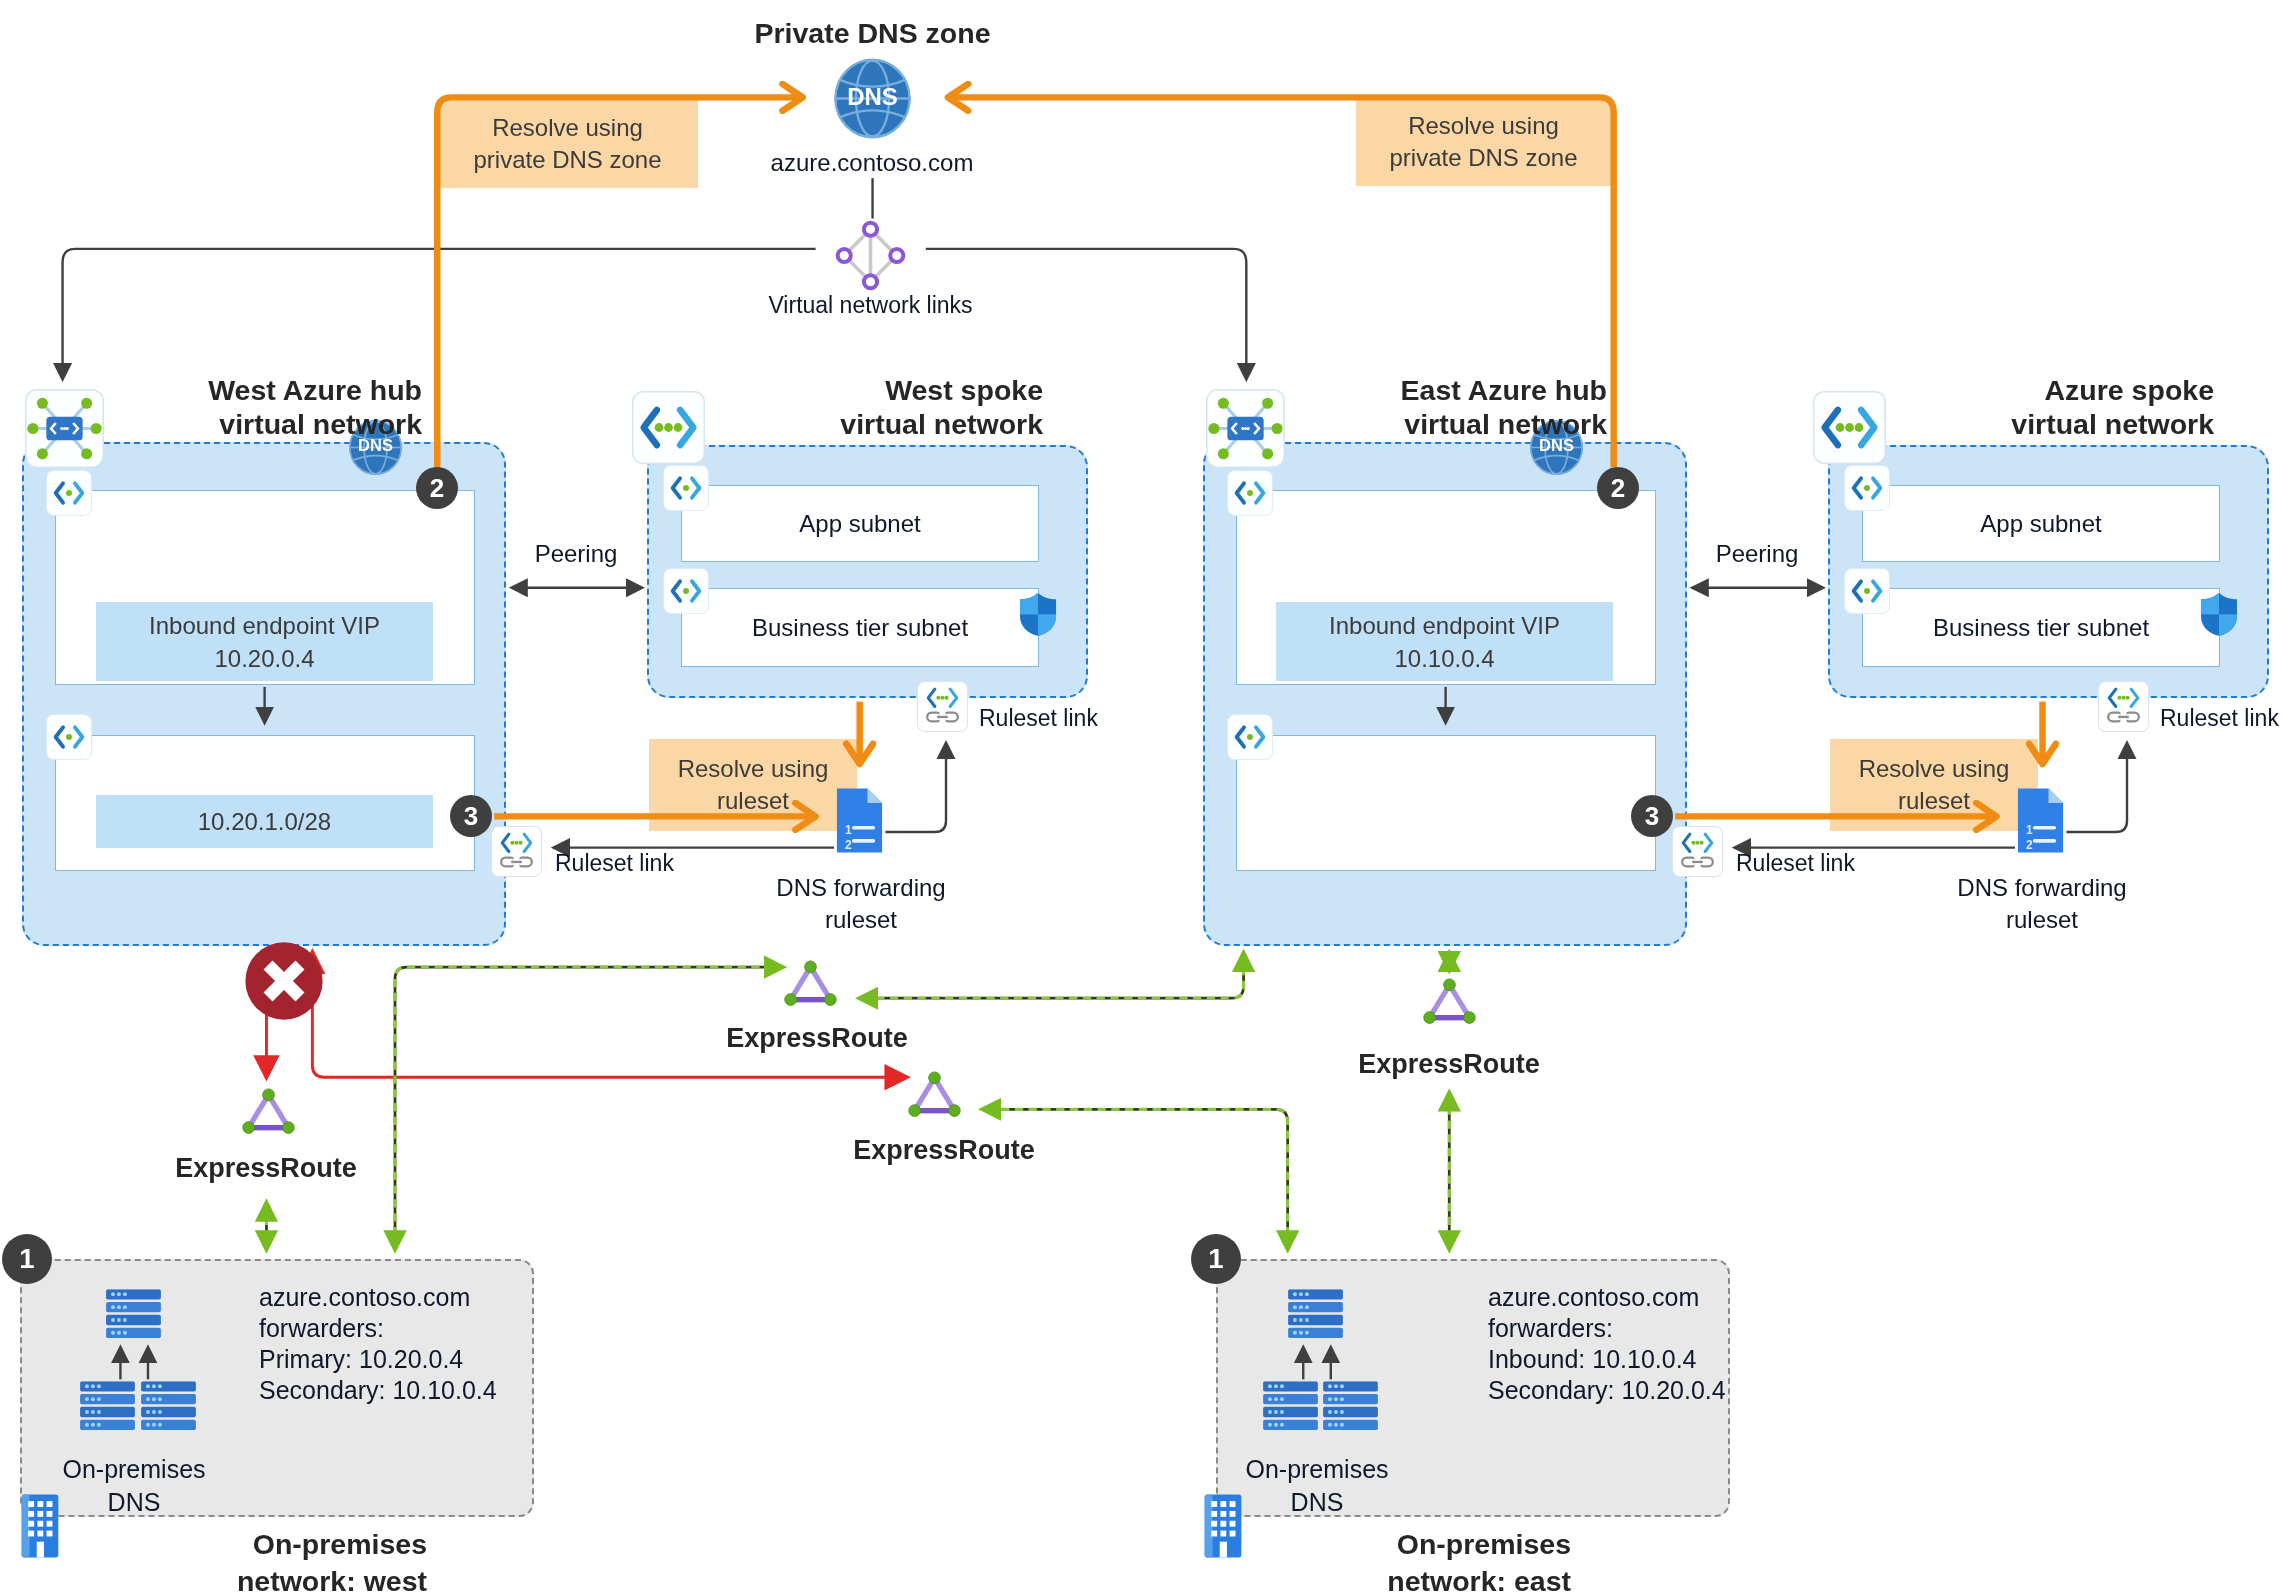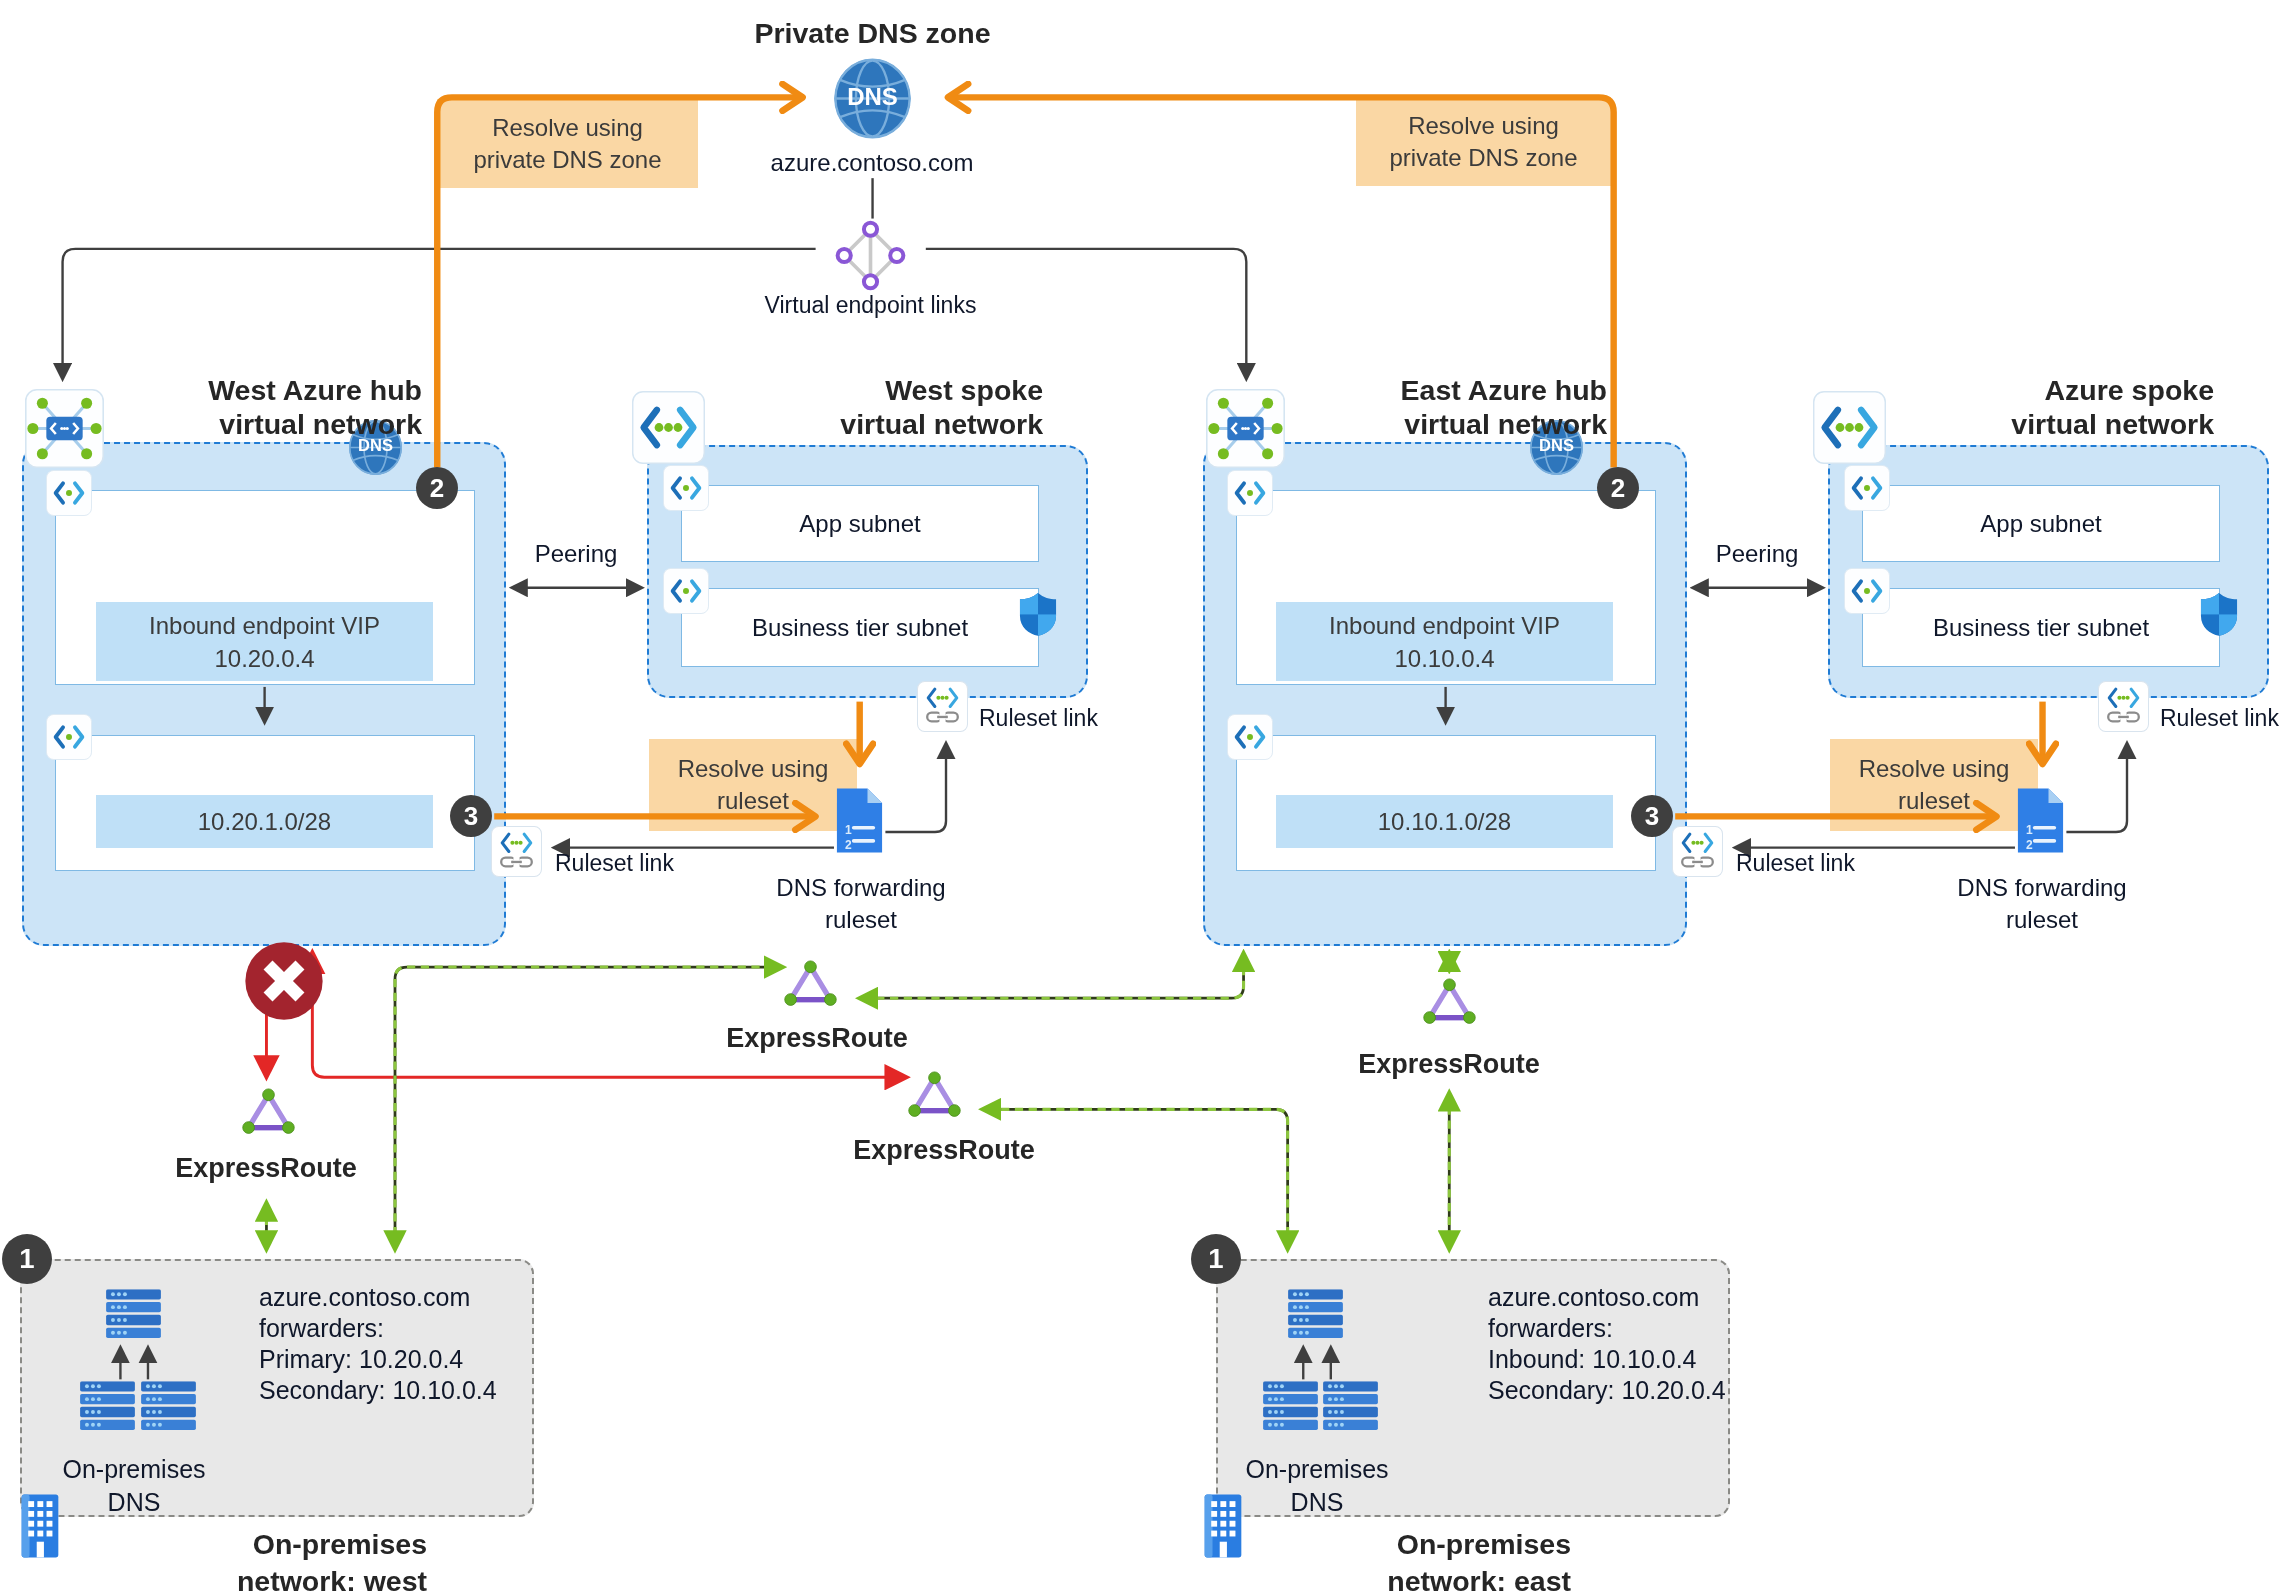--- a/index.html
+++ b/index.html
@@ -244,23 +244,20 @@
 
 <div class="white-box boxlayer" style="left:1236px;top:490px;width:420px;height:195px;"></div>
 <div class="lbl ctr" style="left:1245px;top:512px;width:401px;">Inbound endpoint subnet</div>
 <div class="lbl ctr" style="left:1245px;top:562px;width:401px;">10.10.0.0/28</div>
 <div class="inner-box boxlayer" style="left:1276px;top:602px;width:337px;height:79px;">
   <span>Inbound endpoint VIP</span>
   <span>10.10.0.4</span>
 </div>
 <div class="white-box boxlayer" style="left:1236px;top:735px;width:420px;height:136px;"></div>
 <div class="lbl ctr" style="left:1245px;top:757px;width:401px;">Oubound endpoint subnet</div>
-<div class="inner-box boxlayer" style="left:1276px;top:795px;width:337px;height:53px;">
-  <span>10.10.1.0/28</span>
-</div>
 
 <div class="white-box boxlayer" style="left:681px;top:485px;width:358px;height:77px;display:flex;align-items:center;justify-content:center;">
   <span class="lbl" style="position:static;">App subnet</span>
 </div>
 <div class="white-box boxlayer" style="left:681px;top:588px;width:358px;height:79px;display:flex;align-items:center;justify-content:center;">
   <span class="lbl" style="position:static;">Business tier subnet</span>
 </div>
 <div class="white-box boxlayer" style="left:1862px;top:485px;width:358px;height:77px;display:flex;align-items:center;justify-content:center;">
   <span class="lbl" style="position:static;">App subnet</span>
 </div>
@@ -468,21 +465,21 @@
 
 <div class="badge" style="left:416px;top:467px;width:42px;height:42px;font-size:26px;">2</div>
 <div class="badge" style="left:1597px;top:467px;width:42px;height:42px;font-size:26px;">2</div>
 <div class="badge" style="left:450px;top:795px;width:42px;height:42px;font-size:26px;">3</div>
 <div class="badge" style="left:1631px;top:795px;width:42px;height:42px;font-size:26px;">3</div>
 <div class="badge" style="left:1.8px;top:1234px;width:50px;height:50px;font-size:27.5px;">1</div>
 <div class="badge" style="left:1191px;top:1234px;width:50px;height:50px;font-size:27.5px;">1</div>
 
 <div class="lbl ctr b z6" style="left:712px;top:16.5px;width:321px;font-size:28.5px;">Private DNS zone</div>
 <div class="lbl ctr z6" style="left:725px;top:149px;width:294px;">azure.contoso.com</div>
-<div class="lbl ctr z6" style="left:710px;top:292px;width:321px;font-size:23px;">Virtual endpoint links</div>
+<div class="lbl ctr z6" style="left:710px;top:292px;width:321px;font-size:23px;">Virtual network links</div>
 
 <div class="abs title2 z6" style="left:119px;top:373px;width:303px;">
   <span style="display:block">West Azure hub</span>
   <span style="display:block">virtual network</span>
 </div>
 <div class="abs title2 z6" style="left:1304px;top:373px;width:303px;">
   <span style="display:block">East Azure hub</span>
   <span style="display:block">virtual network</span>
 </div>
 <div class="abs title2 z6" style="left:740px;top:373px;width:303px;">

